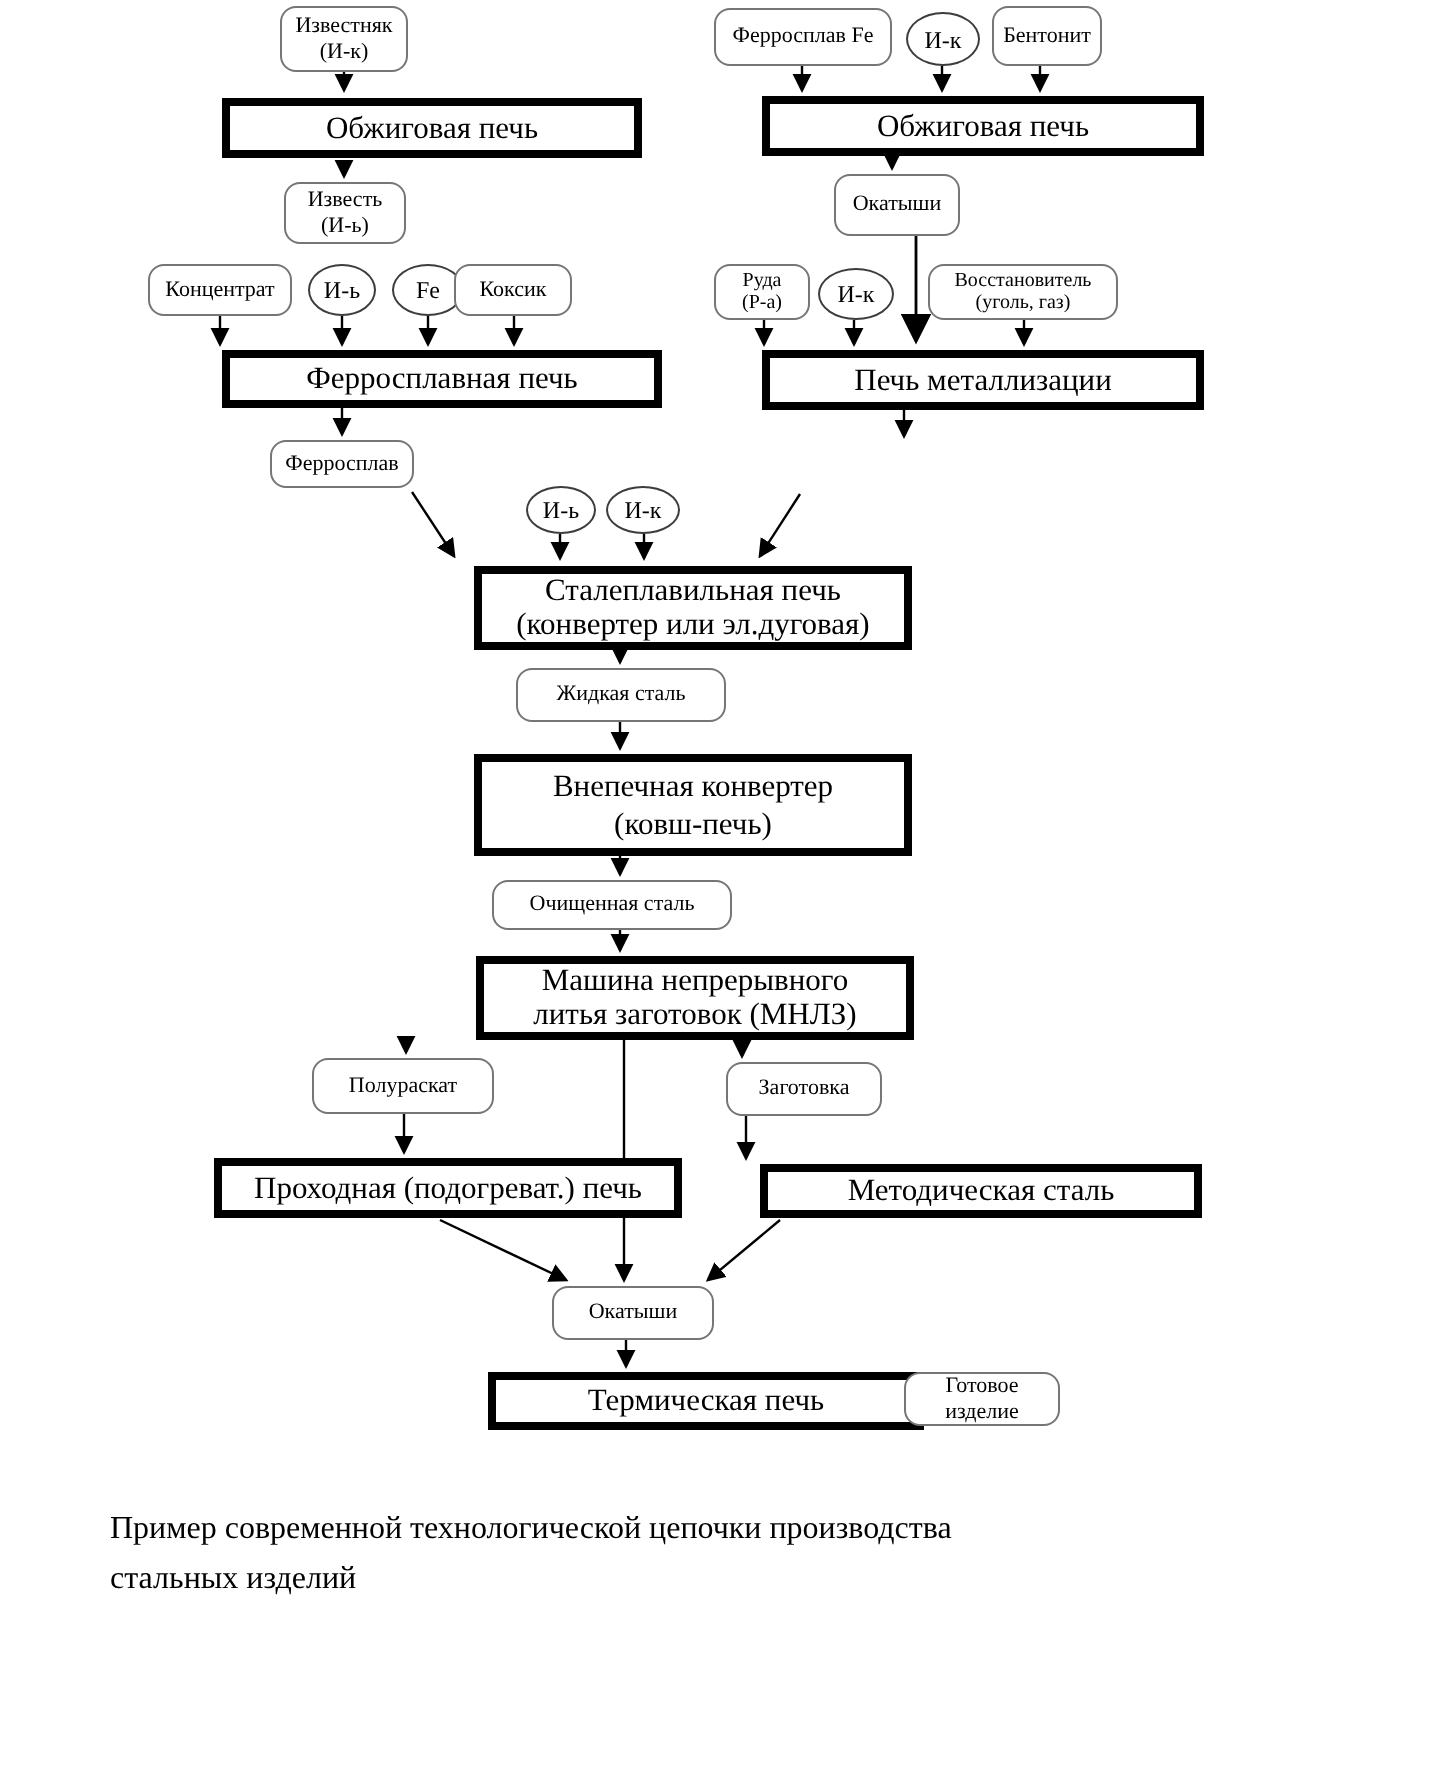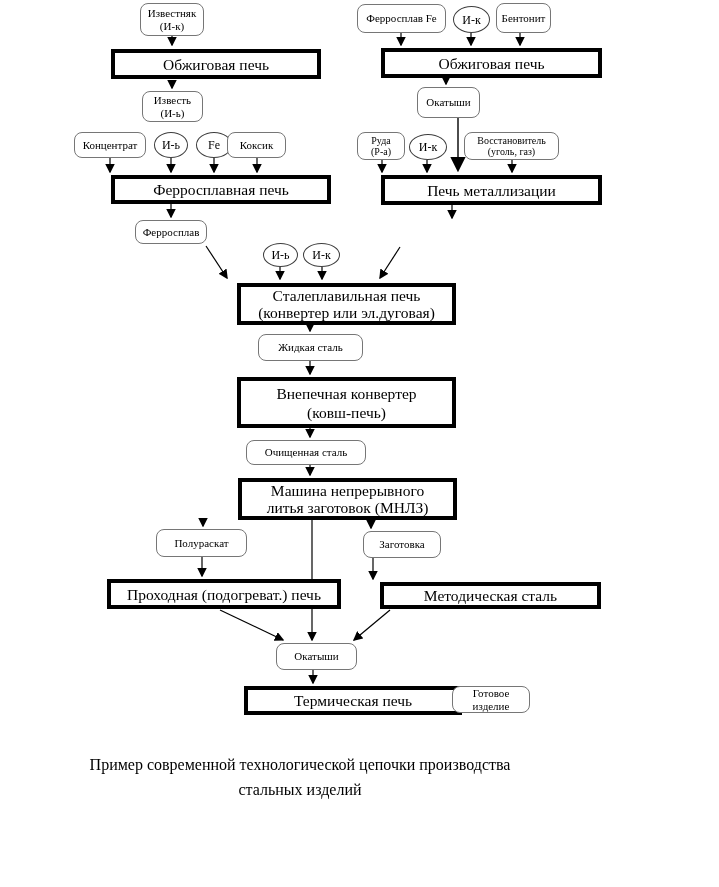--- a/index.html
+++ b/index.html
@@ -21,21 +21,21 @@
     border:1px solid #767676; border-radius:8px;
     font-size:11px; line-height:12.5px;
   }
   .small2 { font-size:10px; line-height:11.5px; }
   .oval {
     border:1px solid #3d3d3d; border-radius:50%;
     font-size:12px; line-height:12px;
   }
   .caption {
     position:absolute; z-index:2; left:55px; top:752px; width:490px;
-    text-align:center; font-size:16px; line-height:25px; white-space:pre-line;
+    text-align:left; font-size:16px; line-height:25px; white-space:pre-line;
   }
 </style>
 </head>
 <body>
 
 <div id="canvas">
 
   <svg id="edges" width="719" height="887" viewBox="0 0 719 887">
     <defs>
       <marker id="ah" viewBox="0 0 10 10" refX="8.5" refY="5" markerWidth="8" markerHeight="8" orient="auto-start-reverse">

